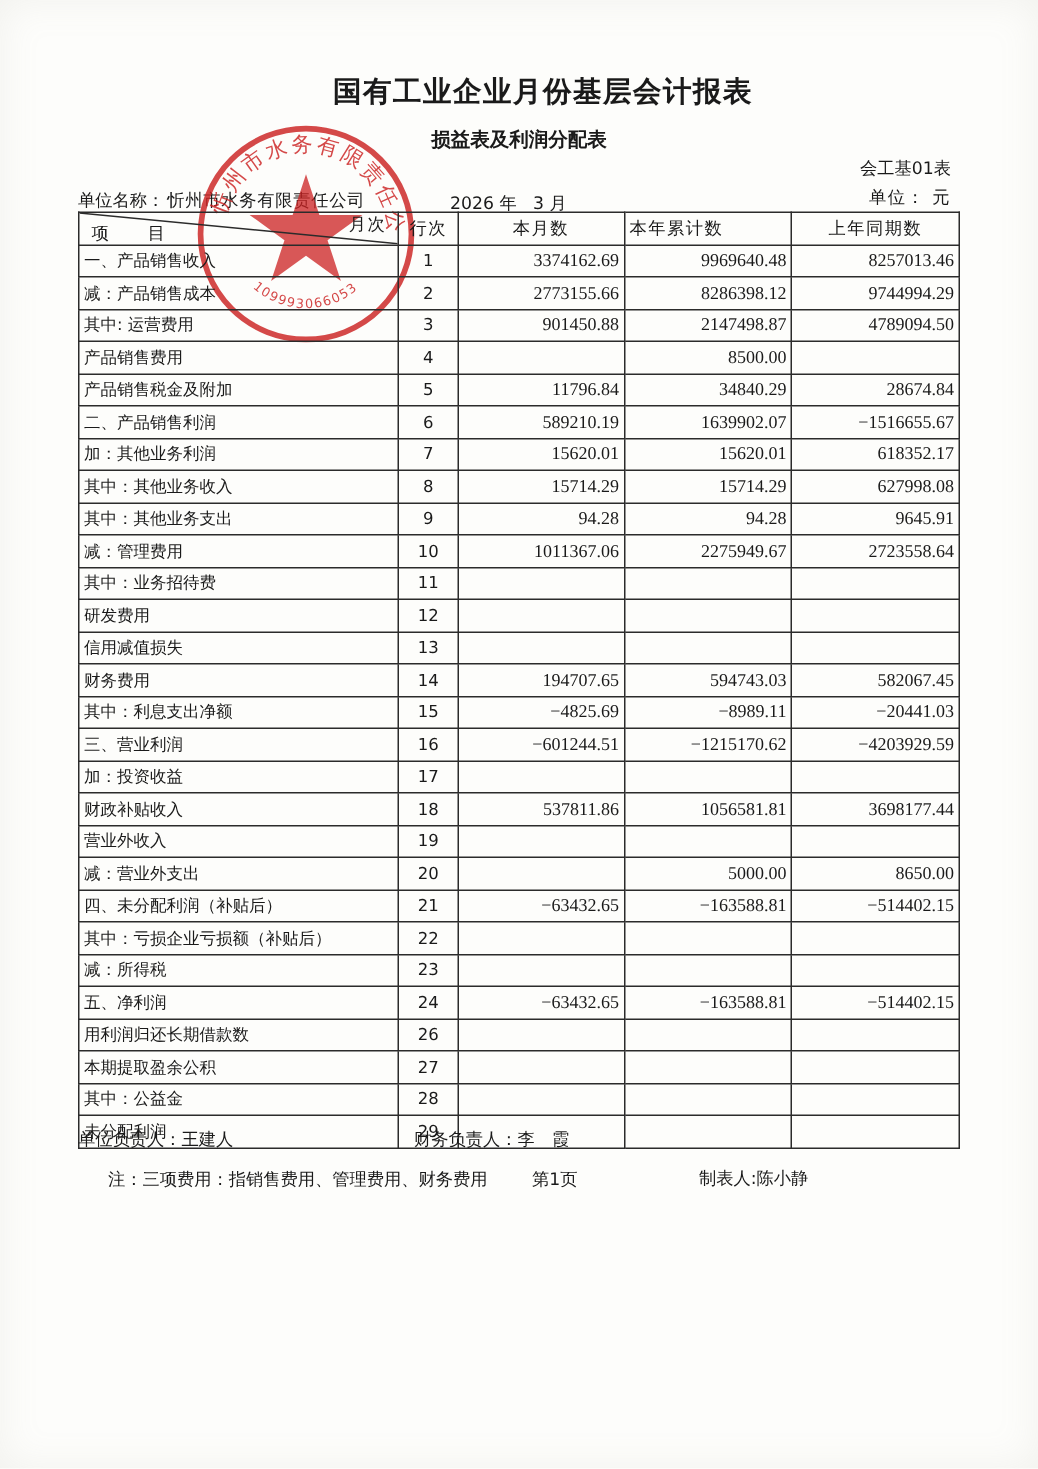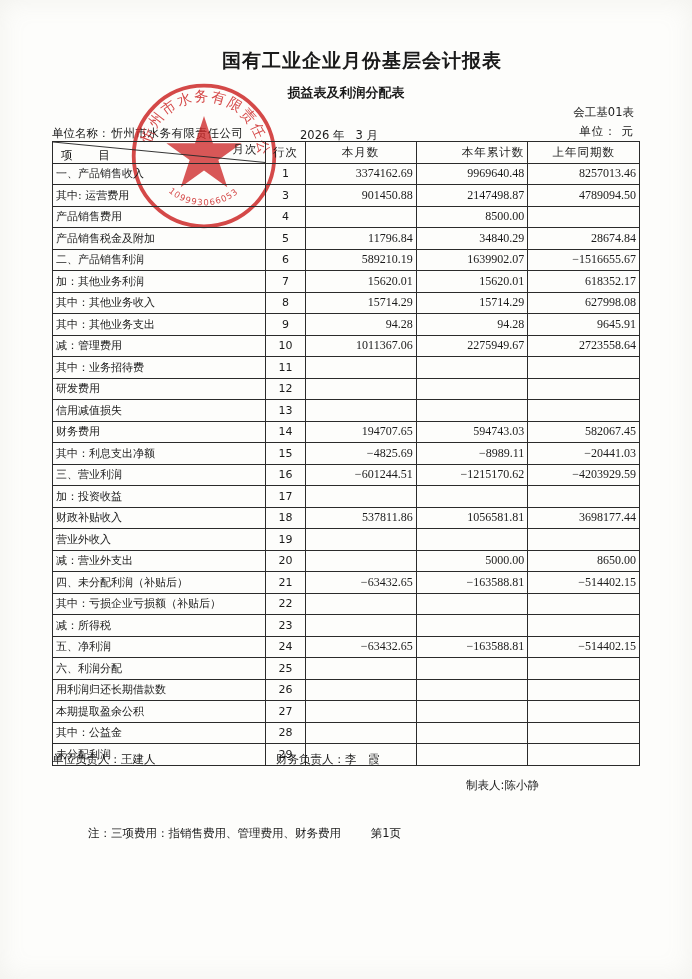--- a/index.html
+++ b/index.html
@@ -131,25 +131,24 @@
     left: 52px;
     width: 600px;
     font-size: 11.5px;
     font-family: "DejaVu Sans", sans-serif;
   }
   .footer-row span.f1 { position: absolute; left: 0; font-family: Liberation Serif, serif; }
   .footer-row span.f2 { position: absolute; left: 224px; }
   .footer-row span.f3 { position: absolute; left: 414px; margin-top: 26px; }
   .note-row {
     position: absolute;
-    top: 826px;
+    top: 779px;
     left: 72px;
     font-size: 11.5px;
     font-family: "DejaVu Sans", sans-serif;
-    margin-left: 16px;
   }
   .note-row .pageno { margin-left: 26px; }
 
   
   .seal {
     position: absolute;
     left: 128px;
     top: 80px;
     width: 152px;
     height: 152px;
@@ -197,33 +196,40 @@
       <tr>
         <td class="c-item hdr-item">
           <svg class="diag" viewBox="0 0 226 21" preserveAspectRatio="none">
             <line x1="0" y1="0" x2="226" y2="21" stroke="#2b2b2b" stroke-width="1"></line>
           </svg>
           <span class="lbl-right">月次</span>
           <span class="lbl-left">项　　目</span>
         </td>
         <td class="c-no">行次</td>
         <td class="c-num" style="text-align:center">本月数</td>
-        <td class="c-num" style="text-align:right">本年累计数</td>
+        <td class="c-num" style="text-align:left">本年累计数</td>
         <td class="c-num" style="text-align:center">上年同期数</td>
       </tr>
     </thead>
     <tbody id="tbody">
         <tr>
           <td class="c-item">一、产品销售收入</td>
           <td class="c-no">1</td>
           <td class="c-num num">3374162.69</td>
           <td class="c-num num">9969640.48</td>
           <td class="c-num num">8257013.46</td>
         </tr>
         <tr>
+          <td class="c-item">减：产品销售成本</td>
+          <td class="c-no">2</td>
+          <td class="c-num num">2773155.66</td>
+          <td class="c-num num">8286398.12</td>
+          <td class="c-num num">9744994.29</td>
+        </tr>
+        <tr>
           <td class="c-item indent1">其中: 运营费用</td>
           <td class="c-no">3</td>
           <td class="c-num num">901450.88</td>
           <td class="c-num num">2147498.87</td>
           <td class="c-num num">4789094.50</td>
         </tr>
         <tr>
           <td class="c-item indent1">产品销售费用</td>
           <td class="c-no">4</td>
           <td class="c-num num"></td>
@@ -362,27 +368,20 @@
           <td class="c-num num"></td>
           <td class="c-num num"></td>
           <td class="c-num num"></td>
         </tr>
         <tr>
           <td class="c-item">五、净利润</td>
           <td class="c-no">24</td>
           <td class="c-num num">−63432.65</td>
           <td class="c-num num">−163588.81</td>
           <td class="c-num num">−514402.15</td>
-        </tr>
-        <tr>
-          <td class="c-item">六、利润分配</td>
-          <td class="c-no">25</td>
-          <td class="c-num num"></td>
-          <td class="c-num num"></td>
-          <td class="c-num num"></td>
         </tr>
         <tr>
           <td class="c-item indent1">用利润归还长期借款数</td>
           <td class="c-no">26</td>
           <td class="c-num num"></td>
           <td class="c-num num"></td>
           <td class="c-num num"></td>
         </tr>
         <tr>
           <td class="c-item indent1">本期提取盈余公积</td>

